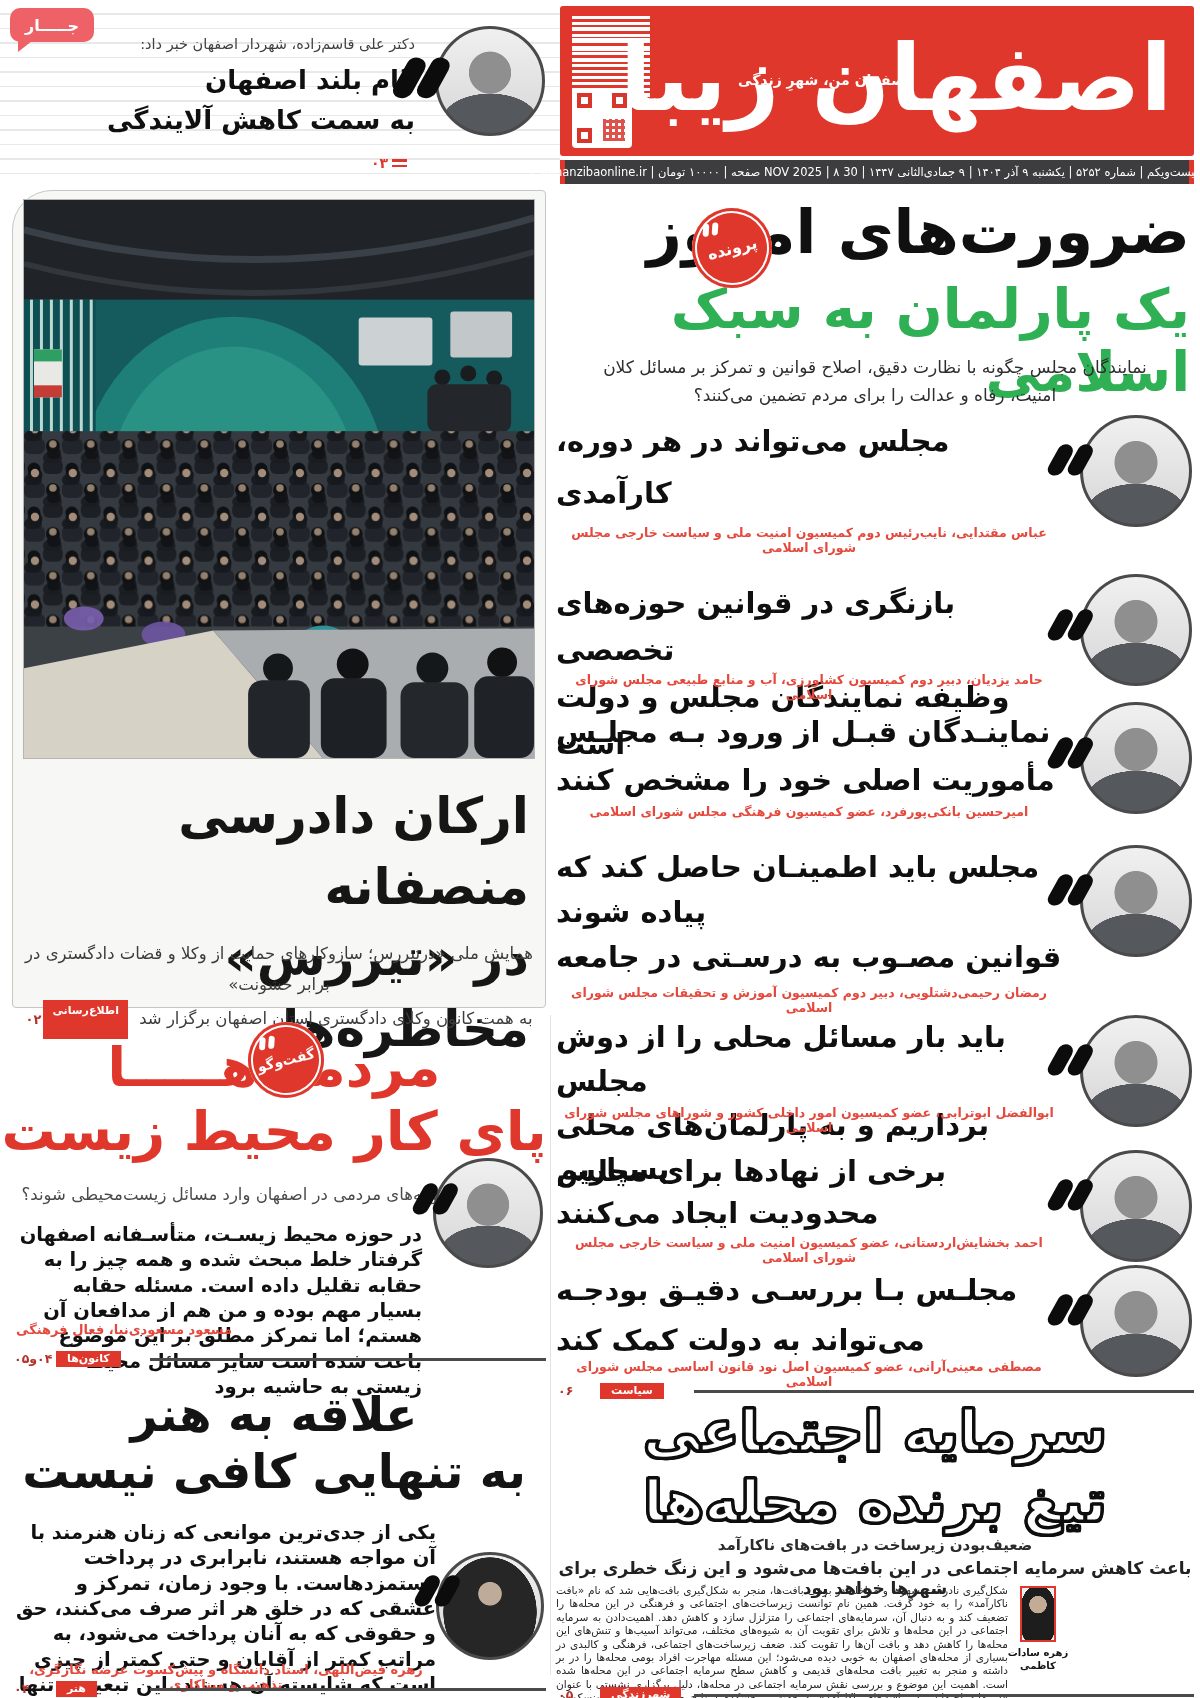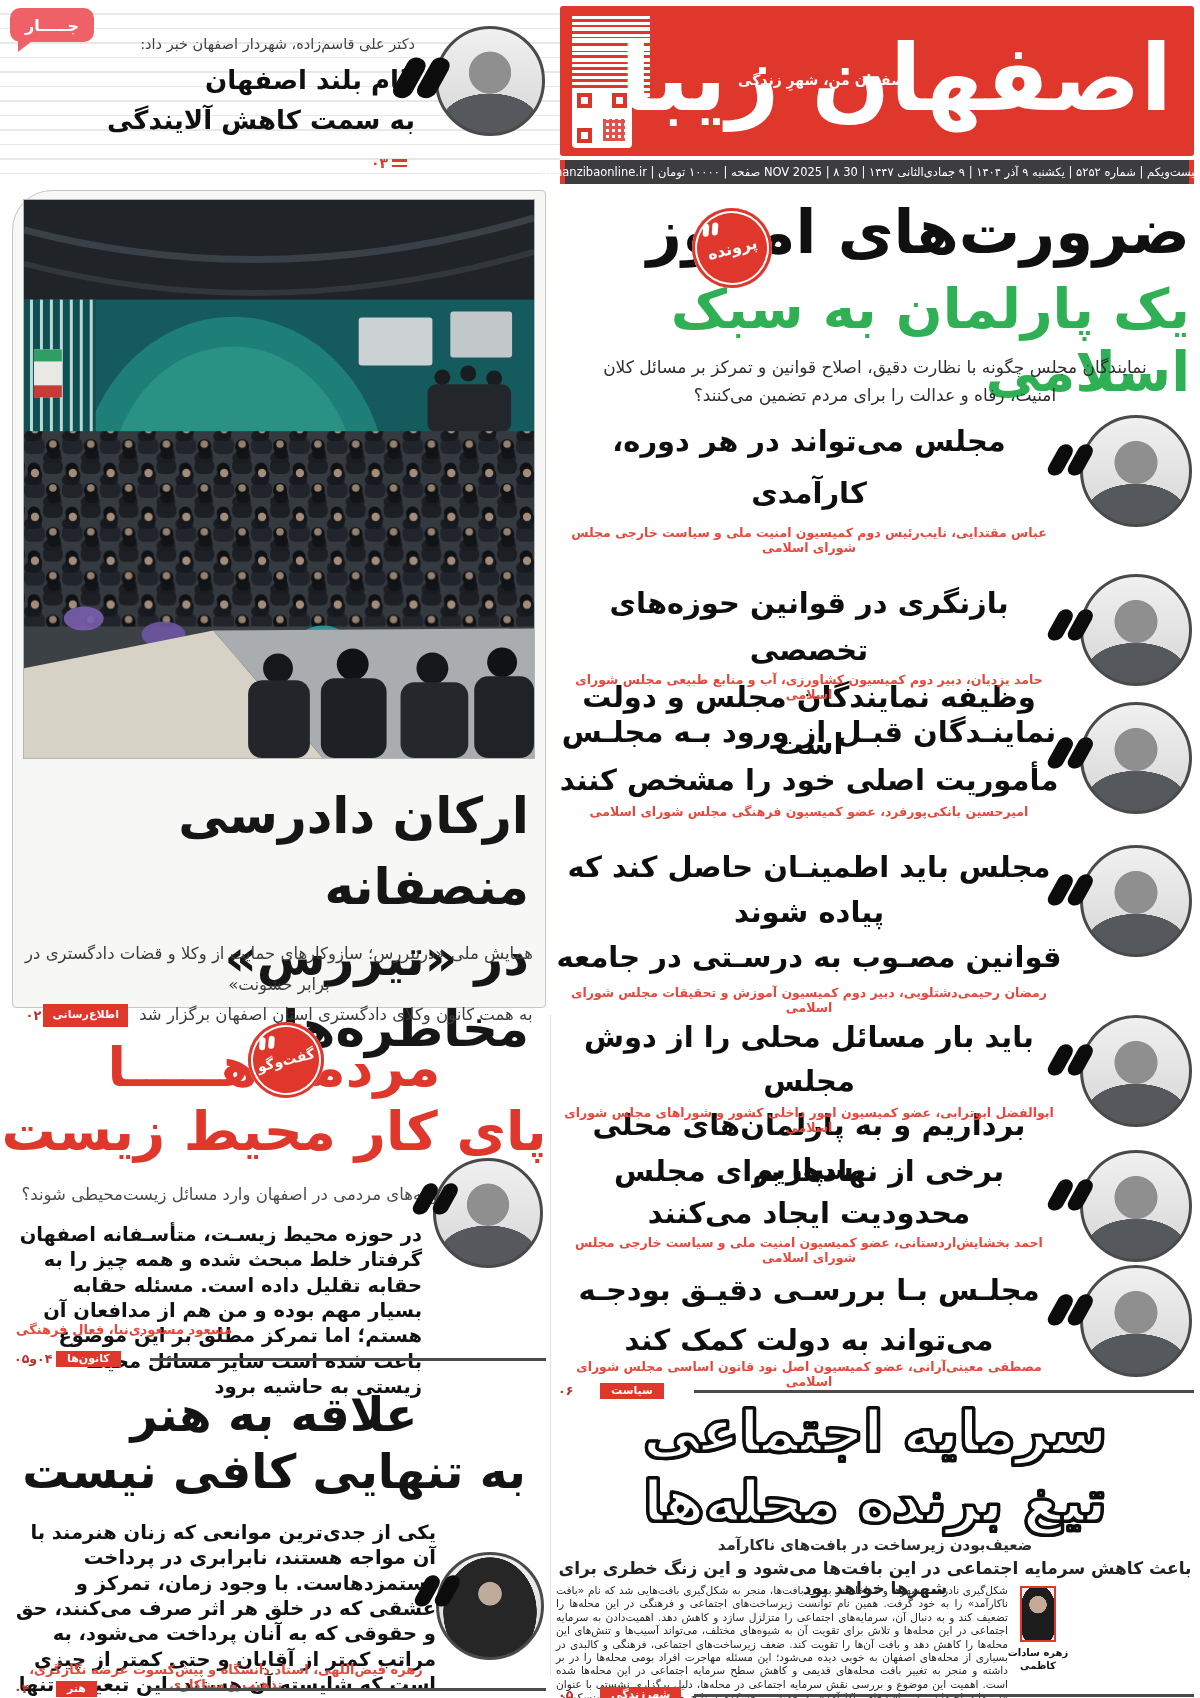--- a/index.html
+++ b/index.html
@@ -70,41 +70,41 @@
     color:#fff;font-size:11.5px;display:flex;align-items:center;justify-content:center;
     border-left:5px solid var(--red);border-right:5px solid var(--red);white-space:nowrap}
 
   
   .panel{position:absolute;left:12px;top:190px;width:534px;height:818px;background:var(--panelbg);
     border:1px solid #c6c6c3;border-radius:40px 4px 4px 4px}
   .photo{position:absolute;left:10px;top:8px;width:512px;height:560px;border:1px solid #b5b5b2;overflow:hidden}
   .court-h{position:absolute;left:0;right:16px;top:590px;text-align:right;font-size:50px;font-weight:800;
     color:#161616;line-height:1.42}
   .court-sub{position:absolute;left:0;right:0;top:748px;text-align:center;font-size:16.5px;color:#3c3c3c;line-height:1.85}
-  .minitag{display:inline-block;background:var(--red);color:#fff;font-size:11px;font-weight:bold;padding:1px 9px 2px;margin:0 6px 0 2px;vertical-align:middle}
+  .minitag{display:inline-block;background:var(--red);color:#fff;font-size:11px;font-weight:bold;padding:1px 9px 18px;margin:0 6px 0 2px;vertical-align:middle}
   .rednum{color:#b5322b;font-size:13px}
 
   
   .lead-t1{position:absolute;left:556px;width:638px;top:198px;text-align:right;padding-right:4px;
     font-size:61px;font-weight:800;color:var(--ink);line-height:1.12}
   .lead-badge,.env-badge{position:absolute;border-radius:50%;background:var(--red);color:#fff;
     display:flex;align-items:center;justify-content:center;transform:rotate(-14deg);z-index:4;
     box-shadow:inset 0 0 0 3px var(--red), inset 0 0 0 5px #fff}
   .lead-badge{left:692px;top:208px;width:80px;height:80px;font-size:16px;font-weight:bold}
   .lead-badge:before,.env-badge:before{content:"";position:absolute;top:10px;left:16px;width:6px;height:13px;
     background:#fff;border-radius:3px;transform:rotate(18deg);box-shadow:9px -2px 0 #fff}
   .lead-t2{position:absolute;left:556px;width:638px;top:278px;text-align:right;padding-right:4px;
     font-size:55px;font-weight:800;color:var(--green);line-height:1.15}
   .lead-sub{position:absolute;left:556px;width:638px;top:354px;text-align:center;font-size:17px;color:#2e2e2e;line-height:1.62}
 
   
   .li{position:absolute;left:556px;width:638px}
   .li .portrait{position:absolute;right:2px;top:0;width:112px;height:112px}
   .li .qmark{right:106px;top:28px}
-  .li .txt{position:absolute;right:132px;left:0;top:0;text-align:center;font-size:29px;font-weight:800;color:#0f0f0f}
+  .li .txt{position:absolute;right:132px;left:0;top:0;text-align:left;font-size:29px;font-weight:800;color:#0f0f0f}
   .li .txt div{line-height:47px}
   .li .credit{position:absolute;right:132px;left:0;text-align:center;color:var(--cred);font-size:12.5px;font-weight:bold}
   .i0{top:415px}.i0 .txt div{line-height:52px}.i0 .credit{top:110px}
   .i1{top:580px}.i1 .credit{top:92px}.i1 .portrait{top:-6px}
   .i2{top:708px}.i2 .txt div{line-height:48px}.i2 .credit{top:96px}.i2 .portrait{top:-6px}
   .i3{top:845px}.i3 .txt div{line-height:45px}.i3 .credit{top:140px}
   .i4{top:1015px}.i4 .txt div{line-height:44px}.i4 .credit{top:90px}
   .i5{top:1150px}.i5 .txt div{line-height:42px}.i5 .credit{top:85px}
   .i6{top:1265px}.i6 .txt div{line-height:50px}.i6 .credit{top:94px}
 

